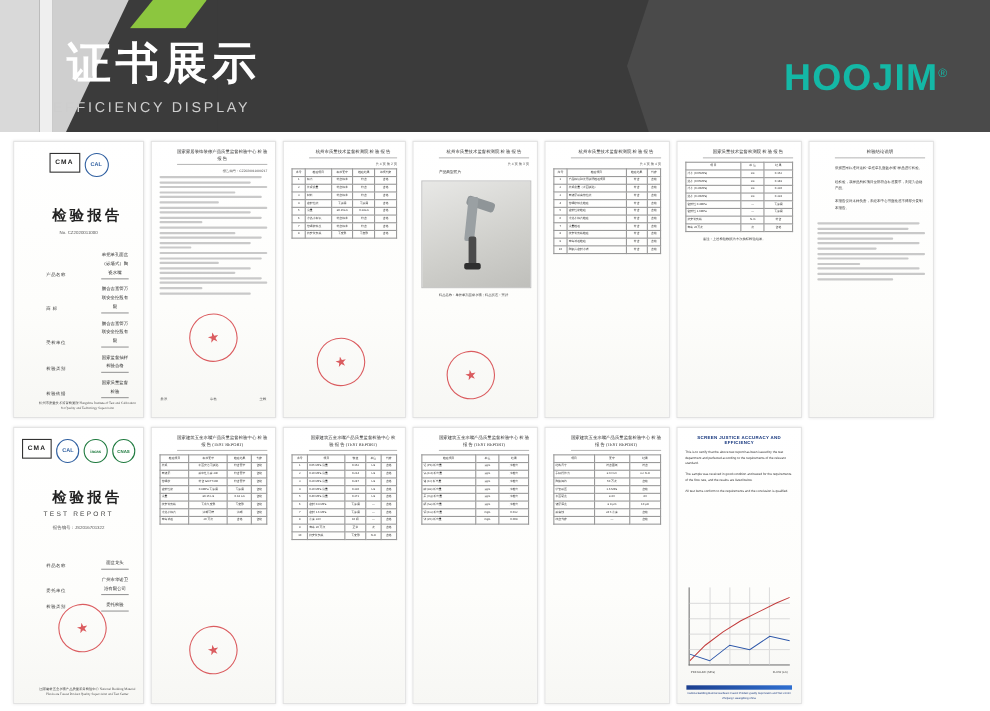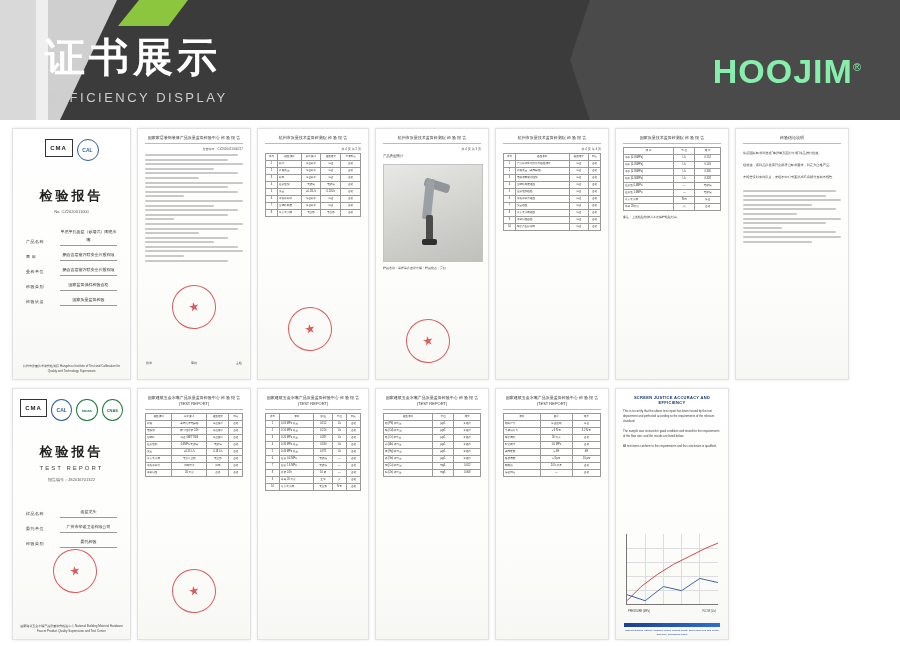--- a/index.html
+++ b/index.html
@@ -52,21 +52,21 @@
     color:#ffffff;font-size:40px;font-weight:bold;letter-spacing:4px;
     font-family:"DejaVu Sans", sans-serif;
   }
   .title-en{
     position:absolute;left:48px;top:90px;
     color:#cdcdcd;font-size:13px;letter-spacing:2.5px;
     font-family:"Liberation Sans", sans-serif;
   }
   .brand{
     position:absolute;right:38px;top:52px;
-    color:#86efac;font-size:34px;font-weight:bold;letter-spacing:1px;
+    color:#14b8a6;font-size:34px;font-weight:bold;letter-spacing:1px;
     font-family:"Liberation Sans", sans-serif;
   }
   .brand .reg{font-size:11px;vertical-align:super;font-weight:normal;}
 
   
   .row{position:absolute;left:0;display:flex;gap:6px;padding-left:12px;}
   .row1{top:128px;}
   .row2{top:388px;}
 
   .doc{
@@ -196,21 +196,21 @@
     position:absolute;left:0;right:0;bottom:0;top:0;
   }
   .blue-bar{
     position:absolute;left:8px;right:8px;bottom:12px;height:4px;
     background:linear-gradient(90deg,#1c3f8f,#2f6fd0);
   }
   .blue-title{
     font-size:4px;color:#13347c;font-weight:bold;text-align:center;margin-bottom:3px;letter-spacing:.3px;
   }
 
-  .cn{font-family:Liberation Sans, sans-serif;}
+  .cn{font-family:Liberation Serif, serif;margin-left:16px;}
 </style>
 </head>
 <body>
 
 <div class="page">
 
   <div class="banner">
     <div class="blk-left"></div>
     <div class="blk-left2"></div>
     <div class="wedge-grey"></div>

